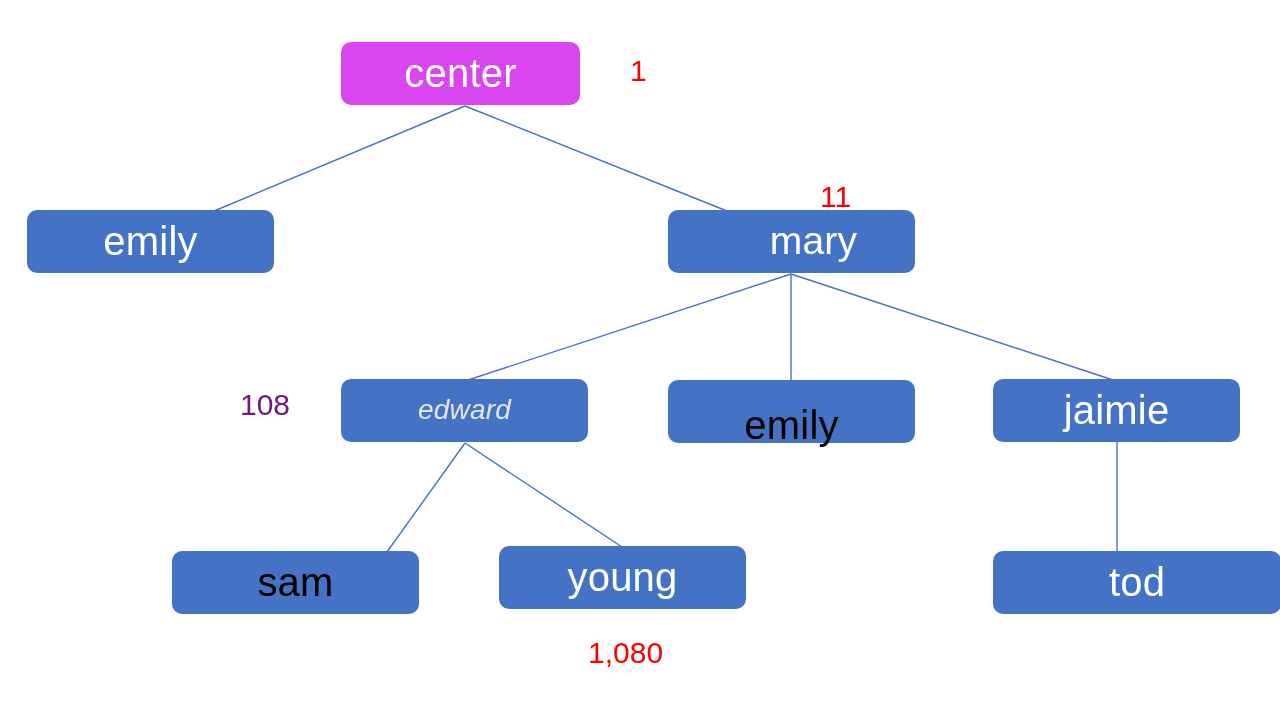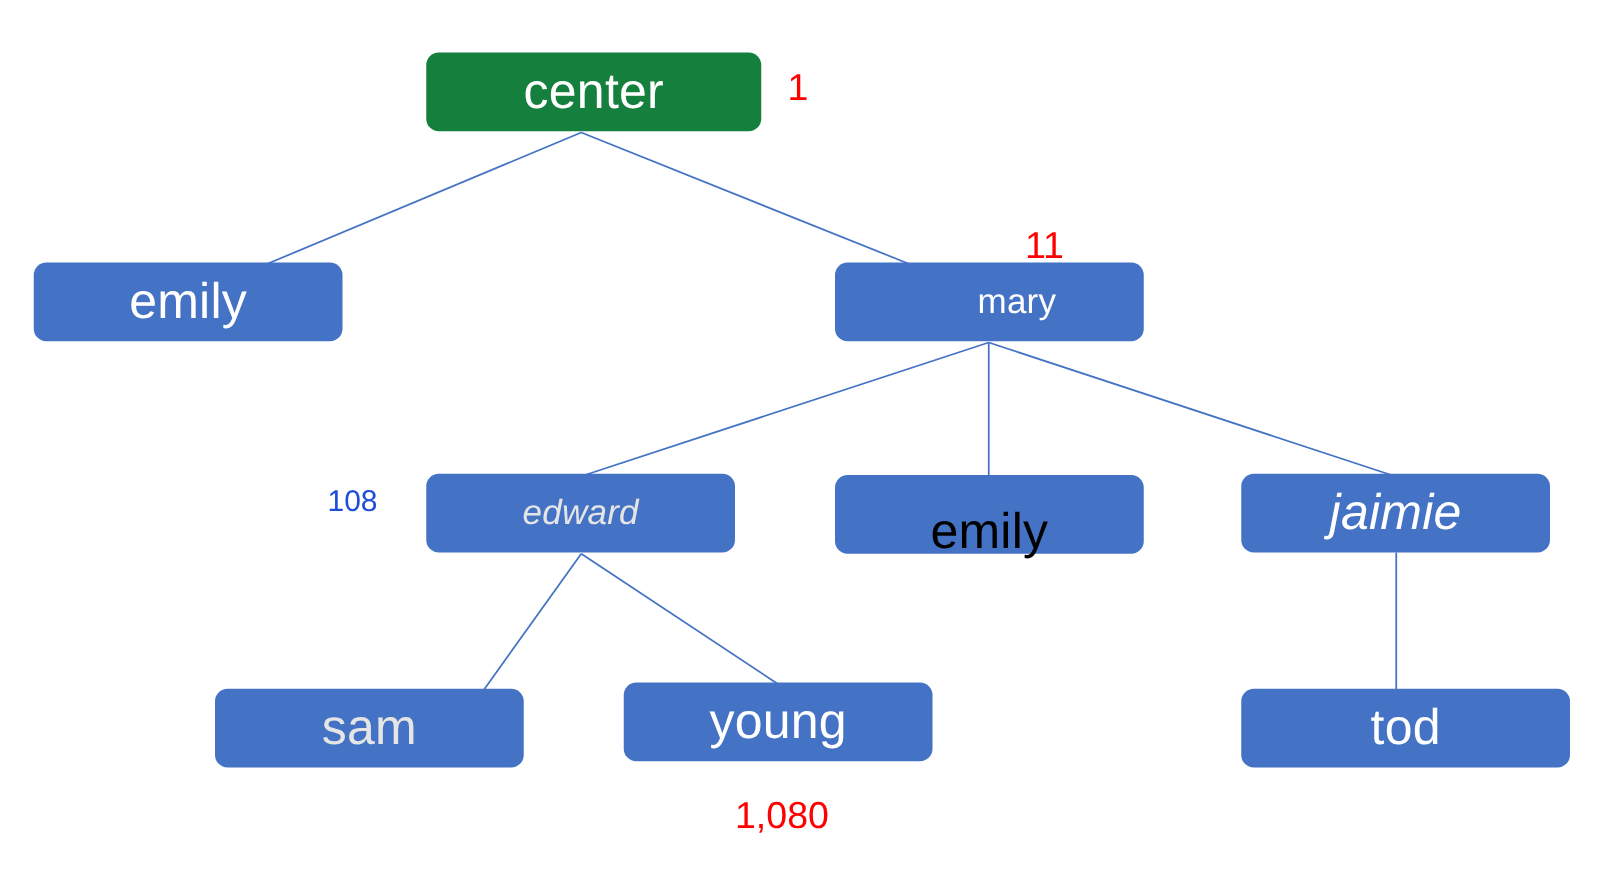--- a/index.html
+++ b/index.html
@@ -65,47 +65,47 @@
       <line x1="465" y1="106" x2="214" y2="211" stroke="#4472C4" stroke-width="1.4" shape-rendering="geometricPrecision"></line>
       <line x1="465" y1="106" x2="727" y2="211" stroke="#4472C4" stroke-width="1.4" shape-rendering="geometricPrecision"></line>
       <line x1="791" y1="274" x2="468" y2="380" stroke="#4472C4" stroke-width="1.4" shape-rendering="geometricPrecision"></line>
       <line x1="791" y1="274" x2="791" y2="381" stroke="#4472C4" stroke-width="1.4" shape-rendering="geometricPrecision"></line>
       <line x1="791" y1="274" x2="1113" y2="380" stroke="#4472C4" stroke-width="1.4" shape-rendering="geometricPrecision"></line>
       <line x1="465" y1="443" x2="387" y2="552" stroke="#4472C4" stroke-width="1.4" shape-rendering="geometricPrecision"></line>
       <line x1="465" y1="443" x2="622" y2="547" stroke="#4472C4" stroke-width="1.4" shape-rendering="geometricPrecision"></line>
       <line x1="1117" y1="442" x2="1117" y2="552" stroke="#4472C4" stroke-width="1.4" shape-rendering="geometricPrecision"></line>
     </svg>
   <div id="node-layer">
-      <div class="node" style="left: 341px; top: 42px; width: 268px; height: 63px; background: #15803d;">
+      <div class="node" style="left: 341px; top: 42px; width: 239px; height: 63px; background: #d946ef;">
         <span class="node-label" style="font-size: 40px; color: rgb(255, 255, 255);">center</span>
       </div>
       <div class="node" style="left: 27px; top: 210px; width: 247px; height: 63px; background: rgb(68, 114, 196);">
         <span class="node-label" style="font-size: 40px; color: rgb(255, 255, 255);">emily</span>
       </div>
       <div class="node" style="left: 668px; top: 210px; width: 247px; height: 63px; background: rgb(68, 114, 196);">
-        <span class="node-label" style="font-size: 28px; color: rgb(255, 255, 255); margin-left: 44px;">mary</span>
+        <span class="node-label" style="font-size: 39px; color: rgb(255, 255, 255); margin-left: 44px;">mary</span>
       </div>
       <div class="node" style="left: 341px; top: 379px; width: 247px; height: 63px; background: rgb(68, 114, 196);">
         <span class="node-label" style="font-size: 28px; color: #e5e5e5; font-style: italic;">edward</span>
       </div>
       <div class="node" style="left: 668px; top: 380px; width: 247px; height: 63px; background: rgb(68, 114, 196);">
         <span class="node-label" style="font-size: 40px; color: #000000; margin-top: 29px;">emily</span>
       </div>
       <div class="node" style="left: 993px; top: 379px; width: 247px; height: 63px; background: rgb(68, 114, 196);">
-        <span class="node-label" style="font-size: 40px; color: rgb(255, 255, 255); font-style: italic;">jaimie</span>
+        <span class="node-label" style="font-size: 40px; color: rgb(255, 255, 255);">jaimie</span>
       </div>
       <div class="node" style="left: 172px; top: 551px; width: 247px; height: 63px; background: rgb(68, 114, 196);">
-        <span class="node-label" style="font-size: 40px; color: #e5e5e5;">sam</span>
+        <span class="node-label" style="font-size: 40px; color: #000000;">sam</span>
       </div>
       <div class="node" style="left: 499px; top: 546px; width: 247px; height: 63px; background: rgb(68, 114, 196);">
         <span class="node-label" style="font-size: 40px; color: rgb(255, 255, 255);">young</span>
       </div>
-      <div class="node" style="left: 993px; top: 551px; width: 263px; height: 63px; background: rgb(68, 114, 196);">
+      <div class="node" style="left: 993px; top: 551px; width: 288px; height: 63px; background: rgb(68, 114, 196);">
         <span class="node-label" style="font-size: 40px; color: rgb(255, 255, 255);">tod</span>
       </div>
     </div>
   <div id="annotation-layer">
       <div class="annotation" style="left: 630px; top: 56px; font-size: 30px; color: rgb(255, 0, 0);">1</div>
       <div class="annotation" style="left: 820px; top: 152px; font-size: 30px; color: rgb(255, 0, 0); margin-top: 30px;">11</div>
-      <div class="annotation" style="left: 262px; top: 390px; font-size: 24px; color: #1d4ed8;">108</div>
+      <div class="annotation" style="left: 240px; top: 390px; font-size: 30px; color: #701a75;">108</div>
       <div class="annotation" style="left: 568px; top: 638px; font-size: 30px; color: rgb(255, 0, 0); margin-left: 20px;">1,080</div>
     </div>
 </div>
 
 </body></html>

